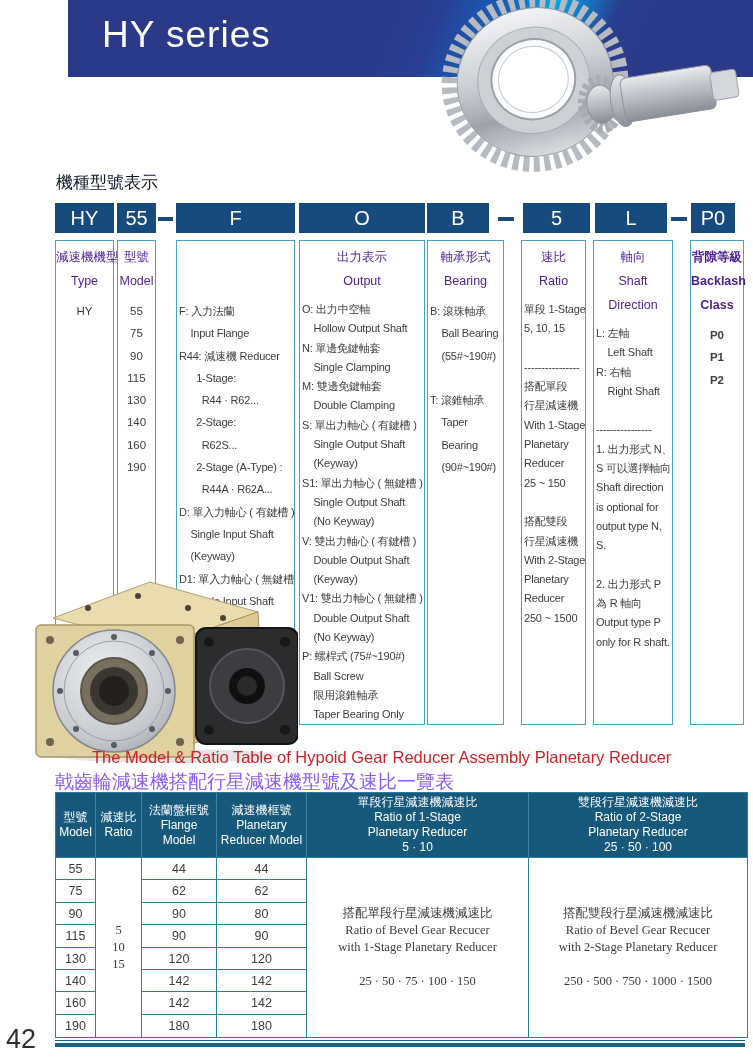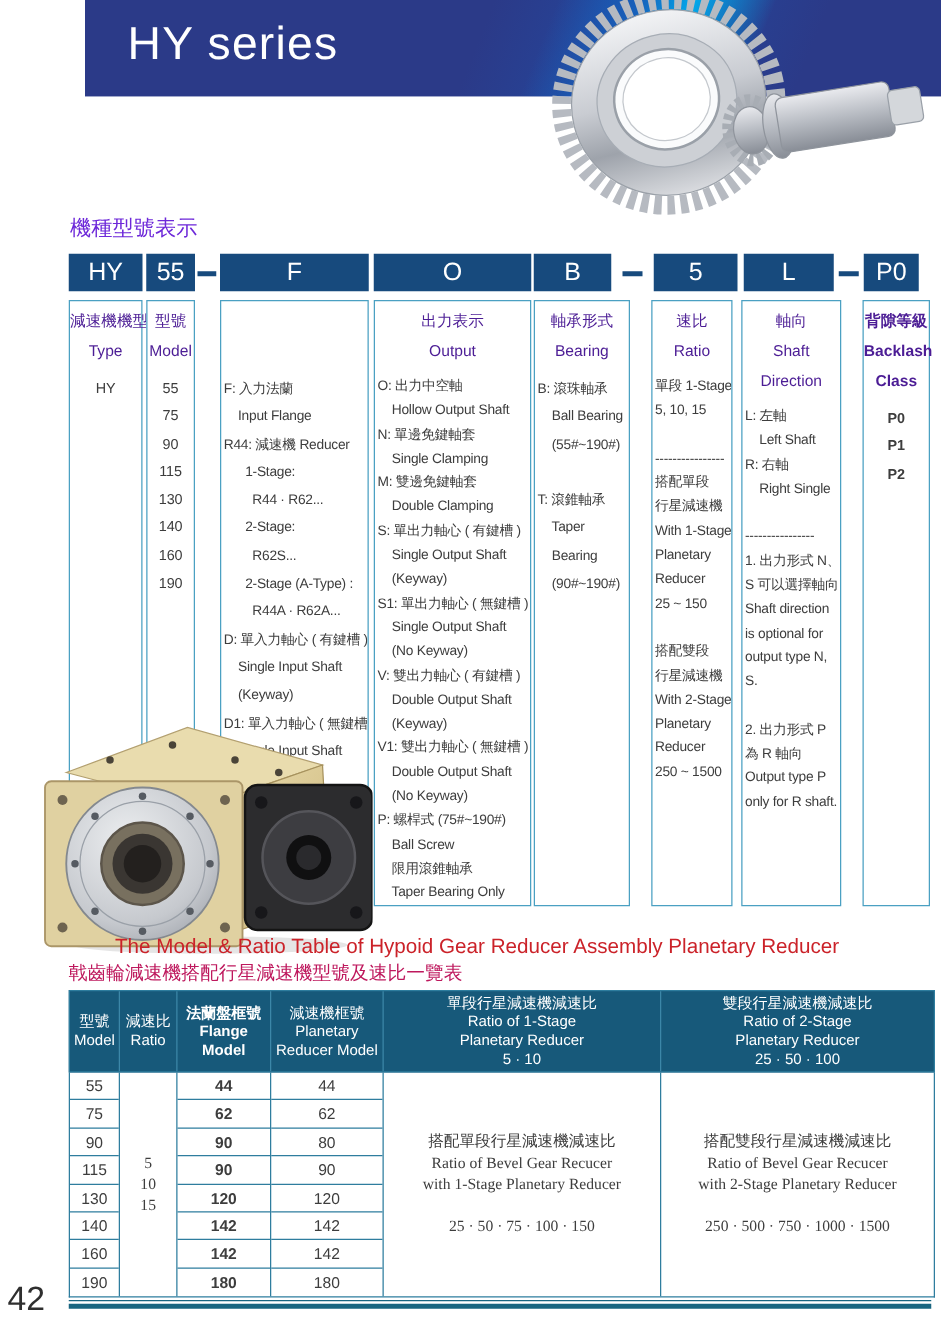--- a/index.html
+++ b/index.html
@@ -12,23 +12,23 @@
       linear-gradient(112deg, rgba(43,58,136,0) 52%, rgba(21,101,192,.85) 61%, rgba(0,174,239,.95) 67%, rgba(43,58,136,0) 76%),
       linear-gradient(112deg, #2b3a88 0%, #2b3a88 45%, #24479e 62%, #2b3a88 82%),
       #2b3a88;}
   .banner-title{position:absolute;left:34px;top:14px;color:#fff;font-size:37px;letter-spacing:1px;}
 
   
   .hero-gear{position:absolute;left:440px;top:0;width:313px;height:185px;}
 
   
   .h1-red{position:absolute;left:55px;top:138px;font-size:28px;color:#cb2229;}
-  .h1-zh{position:absolute;left:56px;top:171px;font-size:17px;color:#6d28d9;}
+  .h1-zh{position:absolute;left:56px;top:171px;font-size:17px;color:#0f172a;}
   .h2-red{position:absolute;left:55px;top:748px;font-size:16.5px;color:#cb2229;margin-left:37px;}
-  .h2-zh{position:absolute;left:55px;top:769px;font-size:15px;color:#be185d;}
+  .h2-zh{position:absolute;left:55px;top:769px;font-size:19px;color:#8b5cf6;}
 
   
   .mbox{position:absolute;top:203px;height:30px;background:#174a7d;color:#fff;
         font-size:20px;display:flex;align-items:center;justify-content:center;}
   .mdash{position:absolute;top:217px;height:4px;background:#174a7d;}
 
   
   .sbox{position:absolute;top:240px;height:485px;border:1.5px solid #4aa0c2;box-sizing:border-box;background:#fff;}
   .shead{padding-top:4px;text-align:center;color:#4c1d95;}
   .shead .hl{line-height:24px;height:24px;font-size:12.5px;white-space:nowrap;}
@@ -57,21 +57,21 @@
   .product{position:absolute;left:28px;top:570px;width:270px;height:195px;}
 
   
   .rtable{position:absolute;left:55px;top:792px;width:693px;font-size:12.5px;}
   .rhead{display:flex;border:1px solid #2e7d9e;box-sizing:border-box;background:#17597a;height:66px;}
   .rhead .hcell{border-right:1px solid #3c87a8;box-sizing:border-box;color:#fff;
     display:flex;flex-direction:column;align-items:center;justify-content:center;}
   .rhead .hcell:last-child{border-right:none;}
   .rhead .hline{line-height:15px;font-size:12px;white-space:nowrap;}
   .rbody{display:flex;border:1px solid #2e7d9e;border-top:none;box-sizing:border-box;}
-  .rcolw0{width:40px;} .rcolw1{width:46px;} .rcolw2{width:75px;font-weight:bold;}
+  .rcolw0{width:40px;} .rcolw1{width:46px;} .rcolw2{width:75px;}
   .rcolw3{width:90px;} .rcolw4{width:222px;} .rcolw5{width:220px;flex:1;}
   .rcol{border-right:1px solid #2e7d9e;box-sizing:border-box;}
   .rcol:last-child{border-right:none;}
   .rcell{height:22.4px;line-height:22.4px;text-align:center;border-bottom:1px solid #2e7d9e;box-sizing:border-box;}
   .rcol .rcell:last-child{border-bottom:none;}
   .rmerged{display:flex;flex-direction:column;align-items:center;justify-content:center;height:179.2px;font-family:Liberation Serif, serif;}
   .rmerged .mline{line-height:17px;min-height:17px;text-align:center;white-space:nowrap;}
 
   
   .brule-thin{position:absolute;left:55px;top:1040px;width:690px;height:1px;background:#196580;}
@@ -255,21 +255,21 @@
   <div class="sbox c6">
     <div class="shead">
       <div class="hl">軸向</div>
       <div class="hl">Shaft</div>
       <div class="hl">Direction</div>
     </div>
     <div class="sbody lh19 small pl2" style="top:83px">
         <div class="line">L: 左軸</div>
         <div class="line">    Left Shaft</div>
         <div class="line">R: 右軸</div>
-        <div class="line">    Right Single</div>
+        <div class="line">    Right Shaft</div>
         <div class="line"></div>
         <div class="line">----------------</div>
         <div class="line">1. 出力形式 N、</div>
         <div class="line">S 可以選擇軸向</div>
         <div class="line">Shaft direction</div>
         <div class="line">is optional for</div>
         <div class="line">output type N,</div>
         <div class="line">S.</div>
         <div class="line"></div>
         <div class="line">2. 出力形式 P</div>

